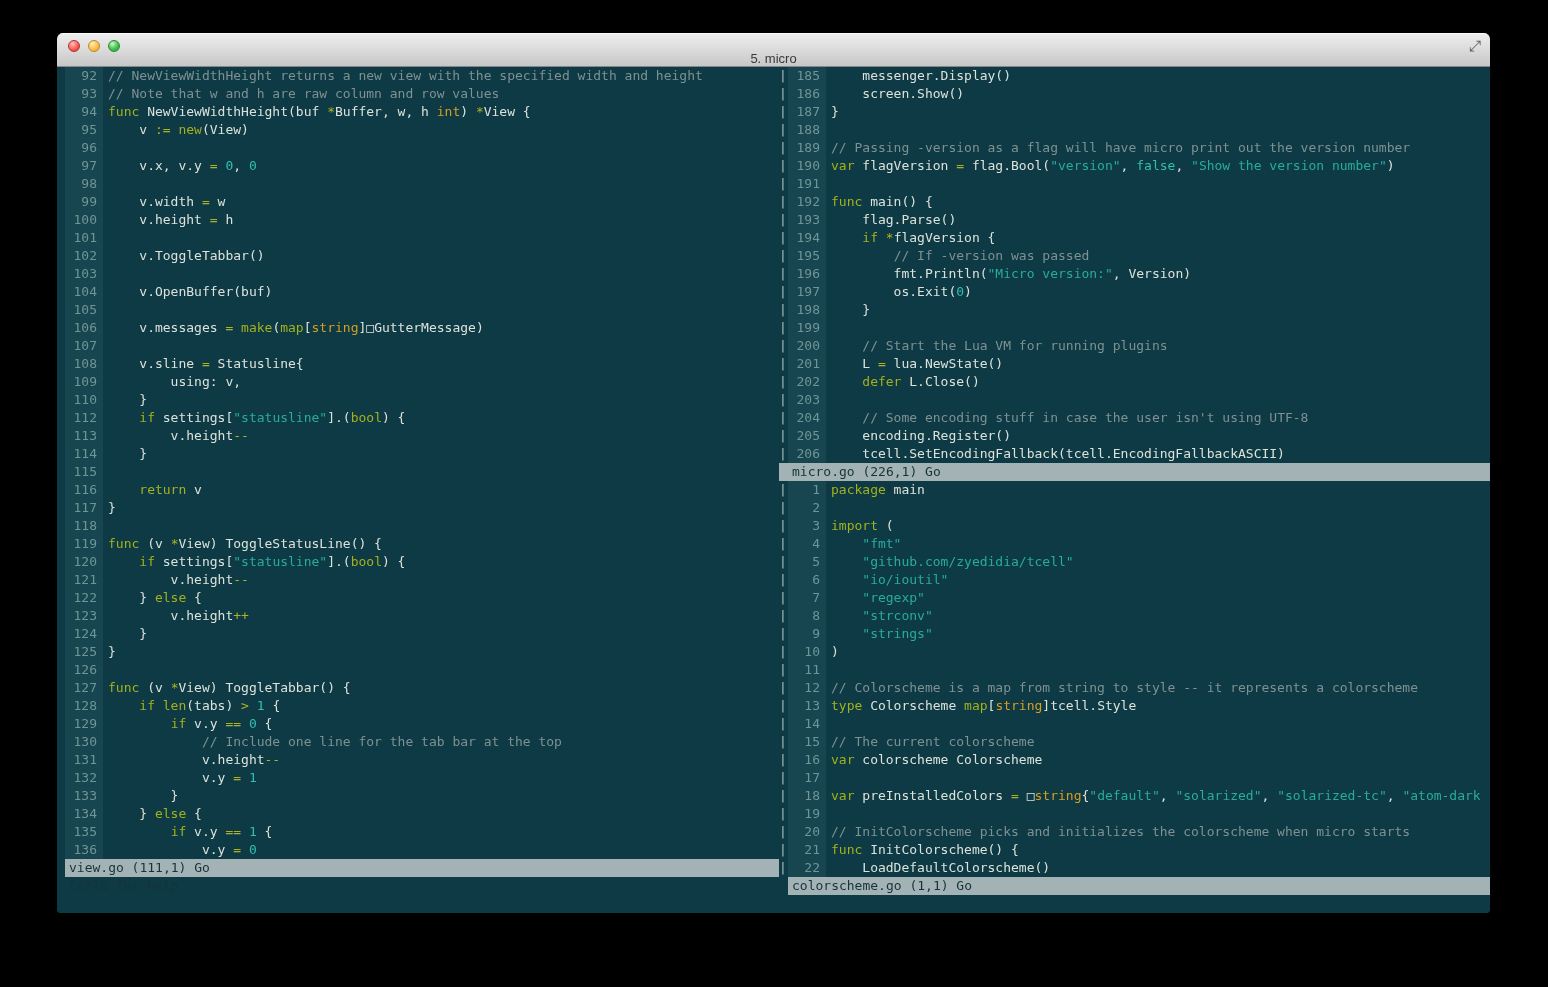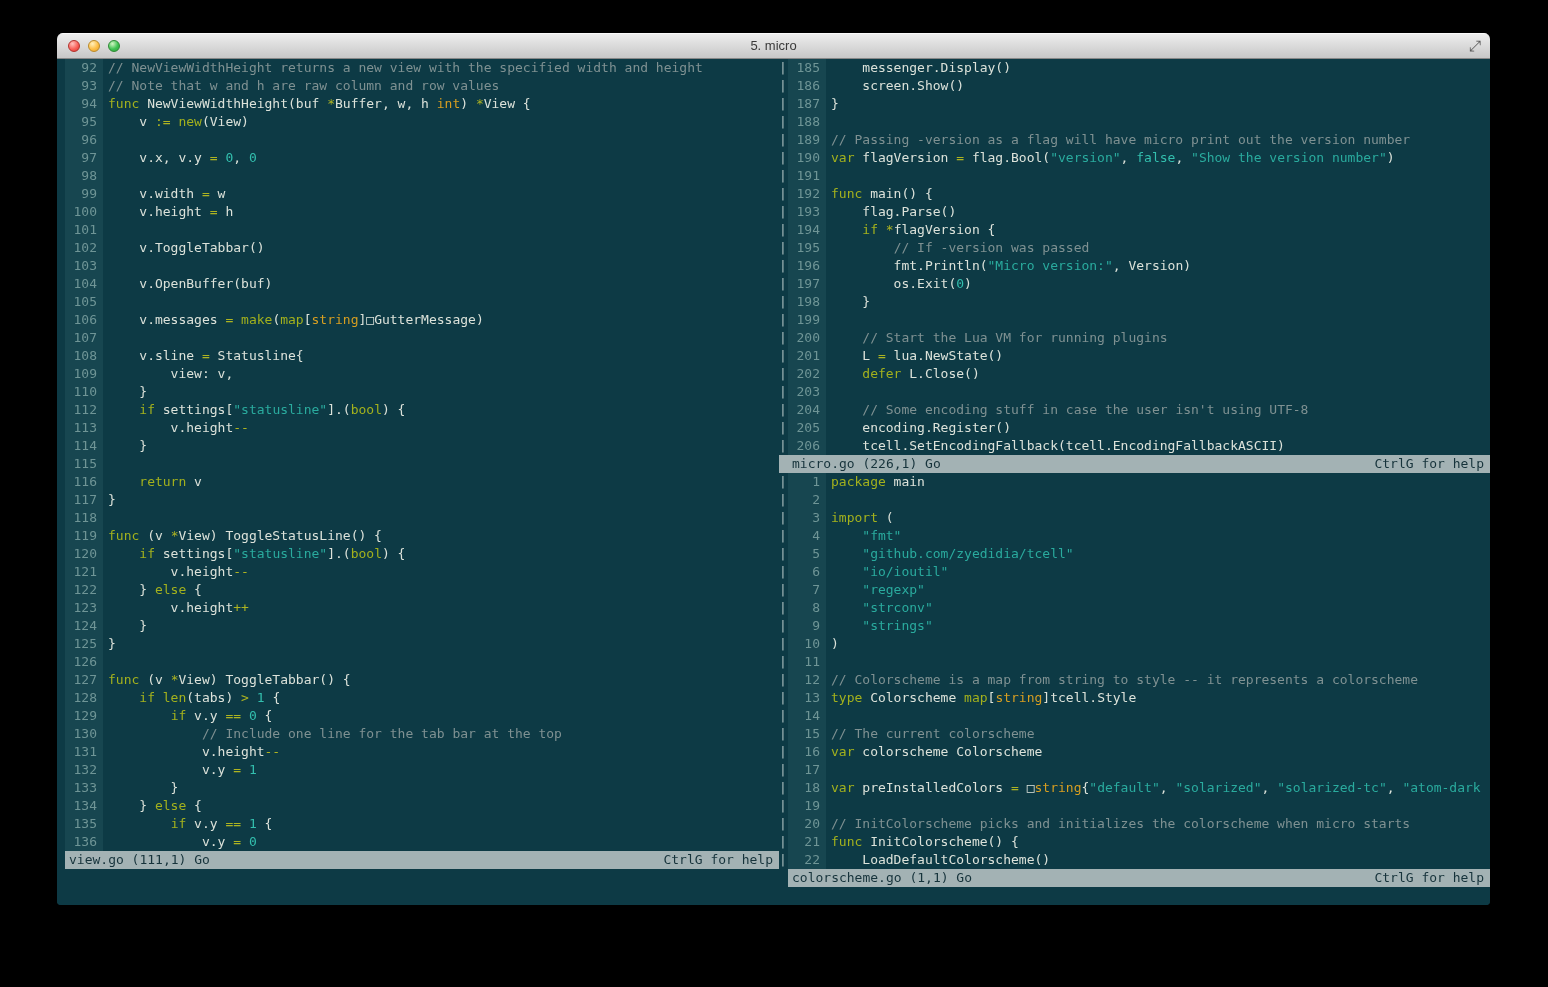--- a/index.html
+++ b/index.html
@@ -10,23 +10,23 @@
   }
   *{margin:0;padding:0;box-sizing:border-box;}
   html,body{width:1548px;height:987px;background:#000;overflow:hidden;}
   .window{
     position:absolute;left:57px;top:33px;width:1433px;
     border-radius:6px 6px 4px 4px;overflow:hidden;
     box-shadow:0 12px 34px rgba(0,0,0,.65), 0 0 0 1px rgba(0,0,0,.8);
     font-family:"DejaVu Sans Mono",monospace;font-size:13px;
   }
   .titlebar{
-    height:26px;background:linear-gradient(#efefef,#c7c7c7);
+    height:34px;background:linear-gradient(#efefef,#c7c7c7);
     border-bottom:1px solid #878787;position:relative;
-    display:flex;align-items:center;justify-content:center;
+    display:flex;align-items:flex-end;justify-content:center;
     box-shadow:inset 0 1px 0 rgba(255,255,255,.7);
   }
   .title{font-family:"Liberation Sans",sans-serif;font-size:13px;color:#3a3a3a;}
   .lights{position:absolute;left:11px;top:0;height:26px;display:flex;align-items:center;gap:8px;}
   .light{width:12px;height:12px;border-radius:50%;}
   .light.red{background:radial-gradient(circle at 35% 28%,#ffc2bd,#f9615a 55%,#d8332d);border:1px solid #b1322c;}
   .light.yellow{background:radial-gradient(circle at 35% 28%,#fff0bd,#fdbf47 55%,#e09e2f);border:1px solid #b98a2a;}
   .light.green{background:radial-gradient(circle at 35% 28%,#d2f5c3,#3fc252 55%,#2f9e3c);border:1px solid #2d8a34;}
   .fsicon{position:absolute;right:9px;top:3px;font-family:"DejaVu Sans",sans-serif;
     font-size:15px;color:#5a5a5a;line-height:20px;}
@@ -43,21 +43,21 @@
   .gutter{flex:0 0 38px;background:var(--gutter-bg);color:var(--gutter-fg);
     text-align:right;padding-right:6px;}
   pre.code{flex:1;min-width:0;overflow:hidden;font:inherit;line-height:18px;
     padding-left:5px;color:var(--fg);}
   .row.current pre.code{background:var(--curline-bg);}
   .cursor{display:inline-block;width:8px;height:17px;vertical-align:top;background:var(--cursor);}
   .tok-d{color:var(--fg);} .tok-k{color:var(--kw);} .tok-o{color:var(--op);}
   .tok-t{color:var(--ty);text-align:right;} .tok-s{color:var(--str);} .tok-c{color:var(--const);}
   .tok-m{color:var(--com);text-align:right;} .tok-b{color:var(--fg);}
   .statusbar{height:18px;line-height:18px;background:var(--status-bg);color:var(--status-fg);
-    display:flex;justify-content:space-between;padding:0 6px 0 4px;white-space:pre;}
+    display:flex;justify-content:space-between;padding:0 6px 0 4px;white-space:pre;flex-direction:column;}
   .msgline{height:18px;background:var(--bg);}
 </style>
 </head>
 <body>
 
 <div class="window">
   <div class="titlebar">
     <div class="lights">
       <span class="light red"></span>
       <span class="light yellow"></span>
@@ -80,21 +80,21 @@
             <div class="row"><span class="gutter">99</span><pre class="code"><span class="tok-d">    v.width </span><span class="tok-o">=</span><span class="tok-d"> w</span></pre></div>
             <div class="row"><span class="gutter">100</span><pre class="code"><span class="tok-d">    v.height </span><span class="tok-o">=</span><span class="tok-d"> h</span></pre></div>
             <div class="row"><span class="gutter">101</span><pre class="code"></pre></div>
             <div class="row"><span class="gutter">102</span><pre class="code"><span class="tok-d">    v.ToggleTabbar()</span></pre></div>
             <div class="row"><span class="gutter">103</span><pre class="code"></pre></div>
             <div class="row"><span class="gutter">104</span><pre class="code"><span class="tok-d">    v.OpenBuffer(buf)</span></pre></div>
             <div class="row"><span class="gutter">105</span><pre class="code"></pre></div>
             <div class="row"><span class="gutter">106</span><pre class="code"><span class="tok-d">    v.messages </span><span class="tok-o">=</span><span class="tok-d"> </span><span class="tok-k">make</span><span class="tok-d">(</span><span class="tok-k">map</span><span class="tok-d">[</span><span class="tok-t">string</span><span class="tok-d">]</span><span class="tok-b">□</span><span class="tok-d">GutterMessage)</span></pre></div>
             <div class="row"><span class="gutter">107</span><pre class="code"></pre></div>
             <div class="row"><span class="gutter">108</span><pre class="code"><span class="tok-d">    v.sline </span><span class="tok-o">=</span><span class="tok-d"> Statusline{</span></pre></div>
-            <div class="row"><span class="gutter">109</span><pre class="code"><span class="tok-d">        view: v,</span></pre></div>
+            <div class="row"><span class="gutter">109</span><pre class="code"><span class="tok-d">        using: v,</span></pre></div>
             <div class="row"><span class="gutter">110</span><pre class="code"><span class="tok-d">    }</span></pre></div>
             <div class="row"><span class="gutter">112</span><pre class="code"><span class="tok-d">    </span><span class="tok-k">if</span><span class="tok-d"> settings[</span><span class="tok-s">"statusline"</span><span class="tok-d">].(</span><span class="tok-k">bool</span><span class="tok-d">) {</span></pre></div>
             <div class="row"><span class="gutter">113</span><pre class="code"><span class="tok-d">        v.height</span><span class="tok-o">--</span></pre></div>
             <div class="row"><span class="gutter">114</span><pre class="code"><span class="tok-d">    }</span></pre></div>
             <div class="row"><span class="gutter">115</span><pre class="code"></pre></div>
             <div class="row"><span class="gutter">116</span><pre class="code"><span class="tok-d">    </span><span class="tok-k">return</span><span class="tok-d"> v</span></pre></div>
             <div class="row"><span class="gutter">117</span><pre class="code"><span class="tok-d">}</span></pre></div>
             <div class="row"><span class="gutter">118</span><pre class="code"></pre></div>
             <div class="row"><span class="gutter">119</span><pre class="code"><span class="tok-k">func</span><span class="tok-d"> (v </span><span class="tok-o">*</span><span class="tok-d">View) ToggleStatusLine() {</span></pre></div>
             <div class="row"><span class="gutter">120</span><pre class="code"><span class="tok-d">    </span><span class="tok-k">if</span><span class="tok-d"> settings[</span><span class="tok-s">"statusline"</span><span class="tok-d">].(</span><span class="tok-k">bool</span><span class="tok-d">) {</span></pre></div>

